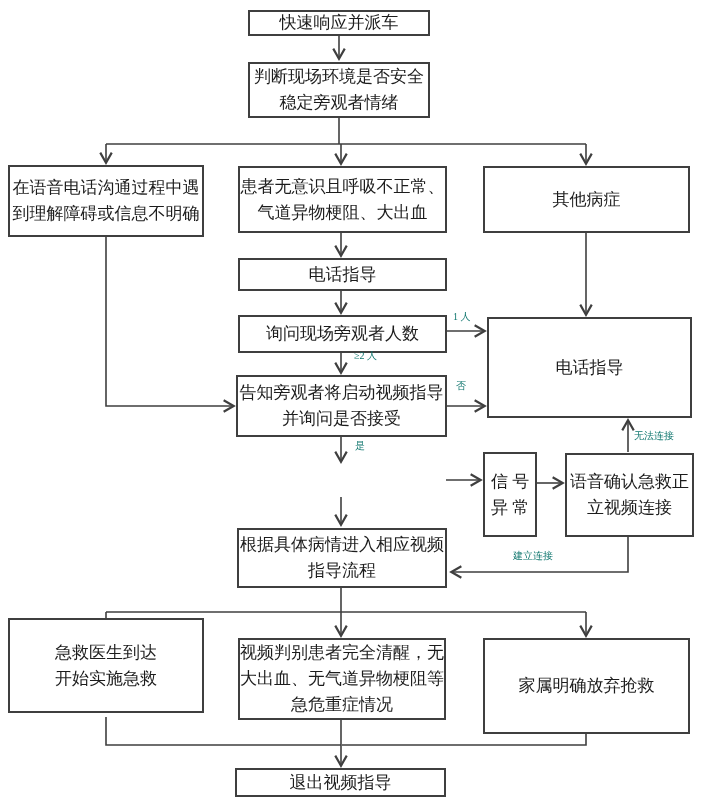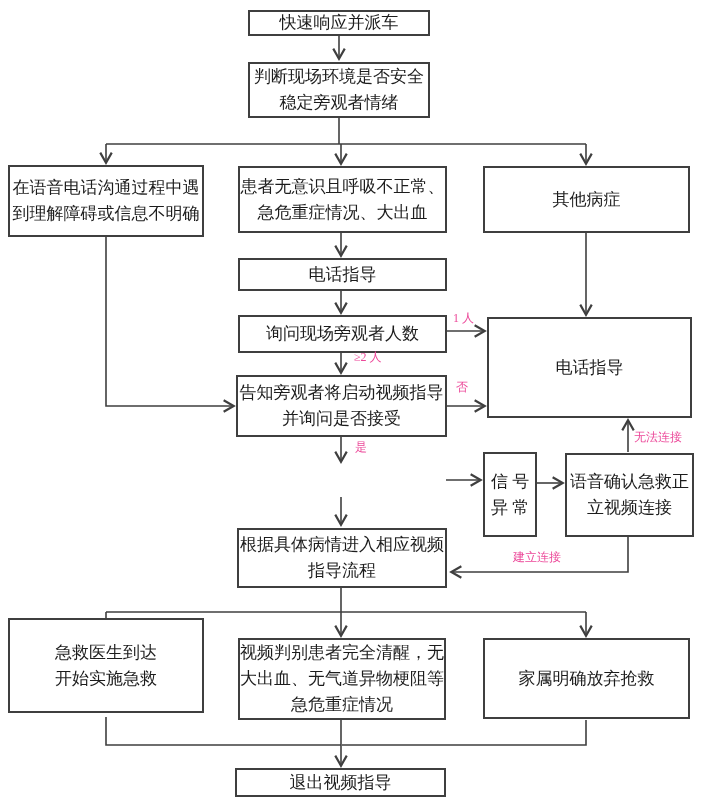--- a/index.html
+++ b/index.html
@@ -8,21 +8,21 @@
     font-family:"Liberation Serif","DejaVu Serif",serif;color:#1c1c1c;
   }
   .wires{position:absolute;left:0;top:0;width:704px;height:808px;}
   .node{
     position:absolute;box-sizing:border-box;border:2px solid #3f3f3f;background:#ffffff;
     display:flex;flex-direction:column;align-items:center;justify-content:center;
     font-size:17px;line-height:1.52;text-align:center;white-space:nowrap;
   }
   .node .ln{display:block;}
   .elabel{
-    position:absolute;font-size:12px;line-height:1;white-space:nowrap;color:#ec4899;
+    position:absolute;font-size:10px;line-height:1;white-space:nowrap;color:#0f766e;
   }
 </style>
 </head>
 <body>
 
 <div class="canvas">
 
   <svg class="wires" width="704" height="808" viewBox="0 0 704 808" fill="none" stroke="#3f3f3f" stroke-width="1.6">
     <defs>
       <marker id="arrow" viewBox="0 0 10 10" refX="7.5" refY="5" markerWidth="9" markerHeight="9" orient="auto-start-reverse">
@@ -80,21 +80,21 @@
     <span class="ln">稳定旁观者情绪</span>
   </div>
 
   <div class="node" style="left:8px;top:165px;width:196px;height:72px">
     <span class="ln">在语音电话沟通过程中遇</span>
     <span class="ln">到理解障碍或信息不明确</span>
   </div>
 
   <div class="node" style="left:238px;top:166px;width:209px;height:67px">
     <span class="ln">患者无意识且呼吸不正常、</span>
-    <span class="ln">急危重症情况、大出血</span>
+    <span class="ln">气道异物梗阻、大出血</span>
   </div>
 
   <div class="node" style="left:483px;top:166px;width:207px;height:67px">
     <span class="ln">其他病症</span>
   </div>
 
   <div class="node" style="left:238px;top:258px;width:209px;height:33px">
     <span class="ln">电话指导</span>
   </div>
 
@@ -131,21 +131,21 @@
     <span class="ln">急救医生到达</span>
     <span class="ln">开始实施急救</span>
   </div>
 
   <div class="node" style="left:238px;top:638px;width:208px;height:82px">
     <span class="ln">视频判别患者完全清醒，无</span>
     <span class="ln">大出血、无气道异物梗阻等</span>
     <span class="ln">急危重症情况</span>
   </div>
 
-  <div class="node" style="left:483px;top:638px;width:207px;height:81px">
+  <div class="node" style="left:483px;top:638px;width:207px;height:96px">
     <span class="ln">家属明确放弃抢救</span>
   </div>
 
   <div class="node" style="left:235px;top:768px;width:211px;height:29px">
     <span class="ln">退出视频指导</span>
   </div>
 
   <span class="elabel" style="left:453px;top:312px">1 人</span>
   <span class="elabel" style="left:354px;top:351px">≥2 人</span>
   <span class="elabel" style="left:456px;top:381px">否</span>

